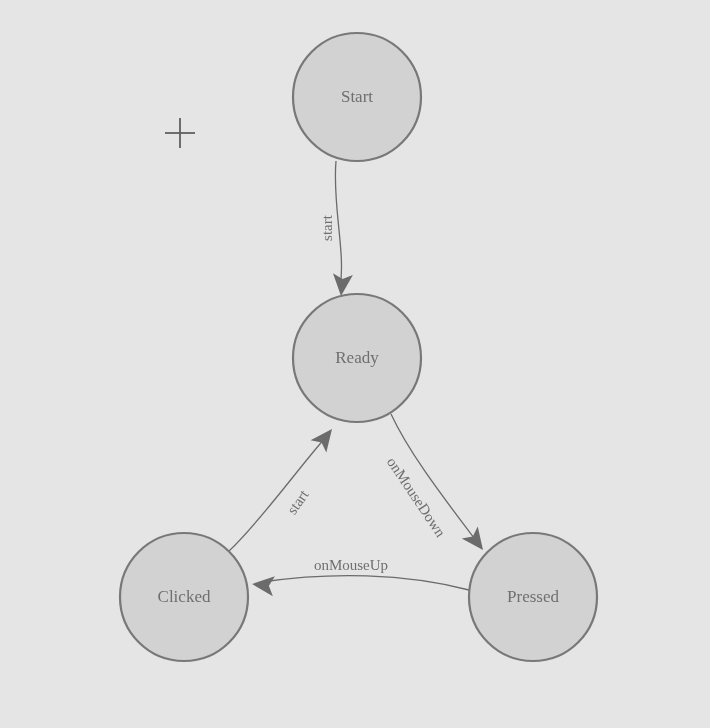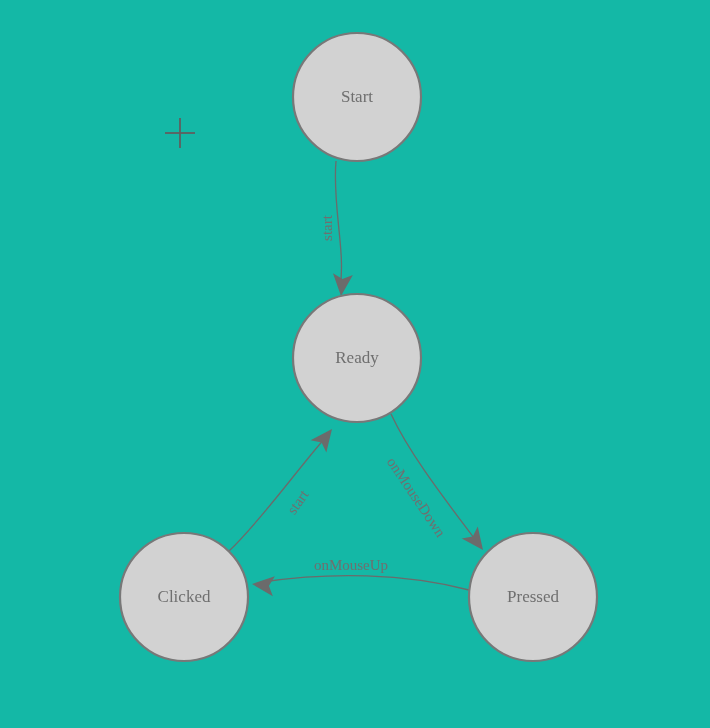--- a/index.html
+++ b/index.html
@@ -11,21 +11,21 @@
   body {
     width: 710px;
     height: 728px;
     font-family: "Liberation Serif", "DejaVu Serif", serif;
     overflow: hidden;
   }
   #canvas {
     position: relative;
     width: 710px;
     height: 728px;
-    background: #14b8a6;
+    background: #e5e5e5;
   }
   svg#diagram {
     position: absolute;
     top: 0;
     left: 0;
     width: 710px;
     height: 728px;
     display: block;
   }
   .node-shape {

